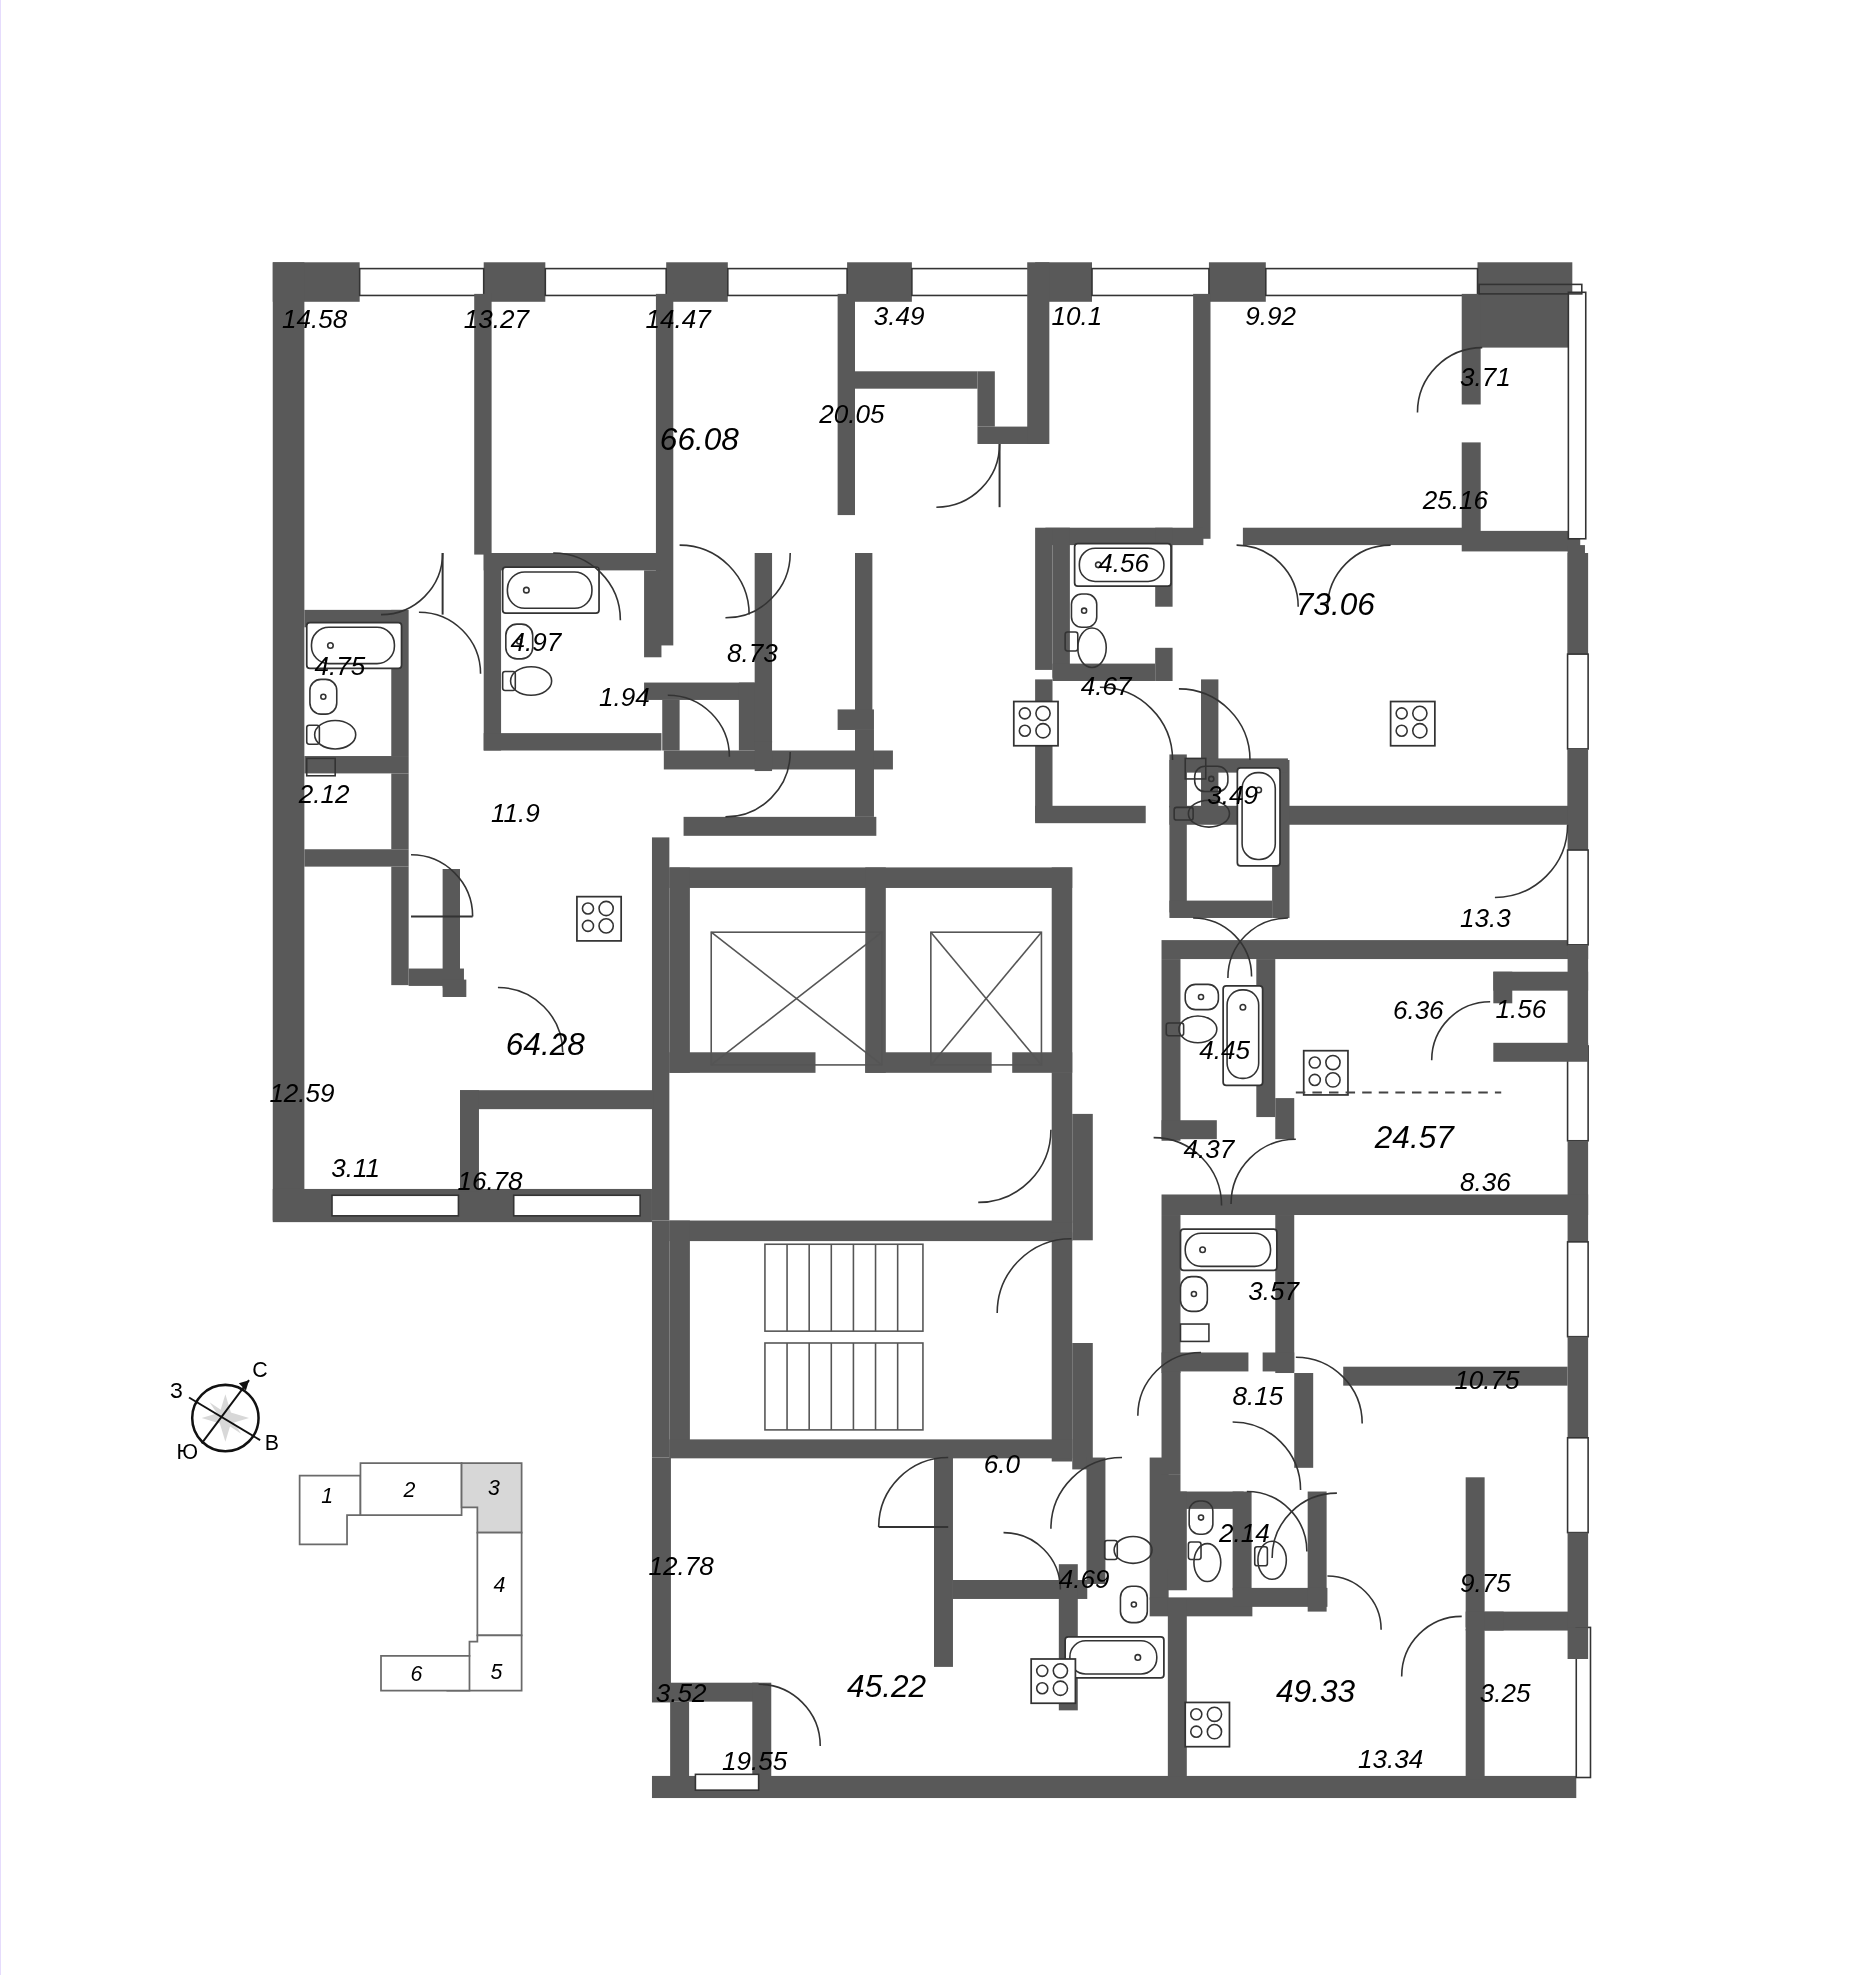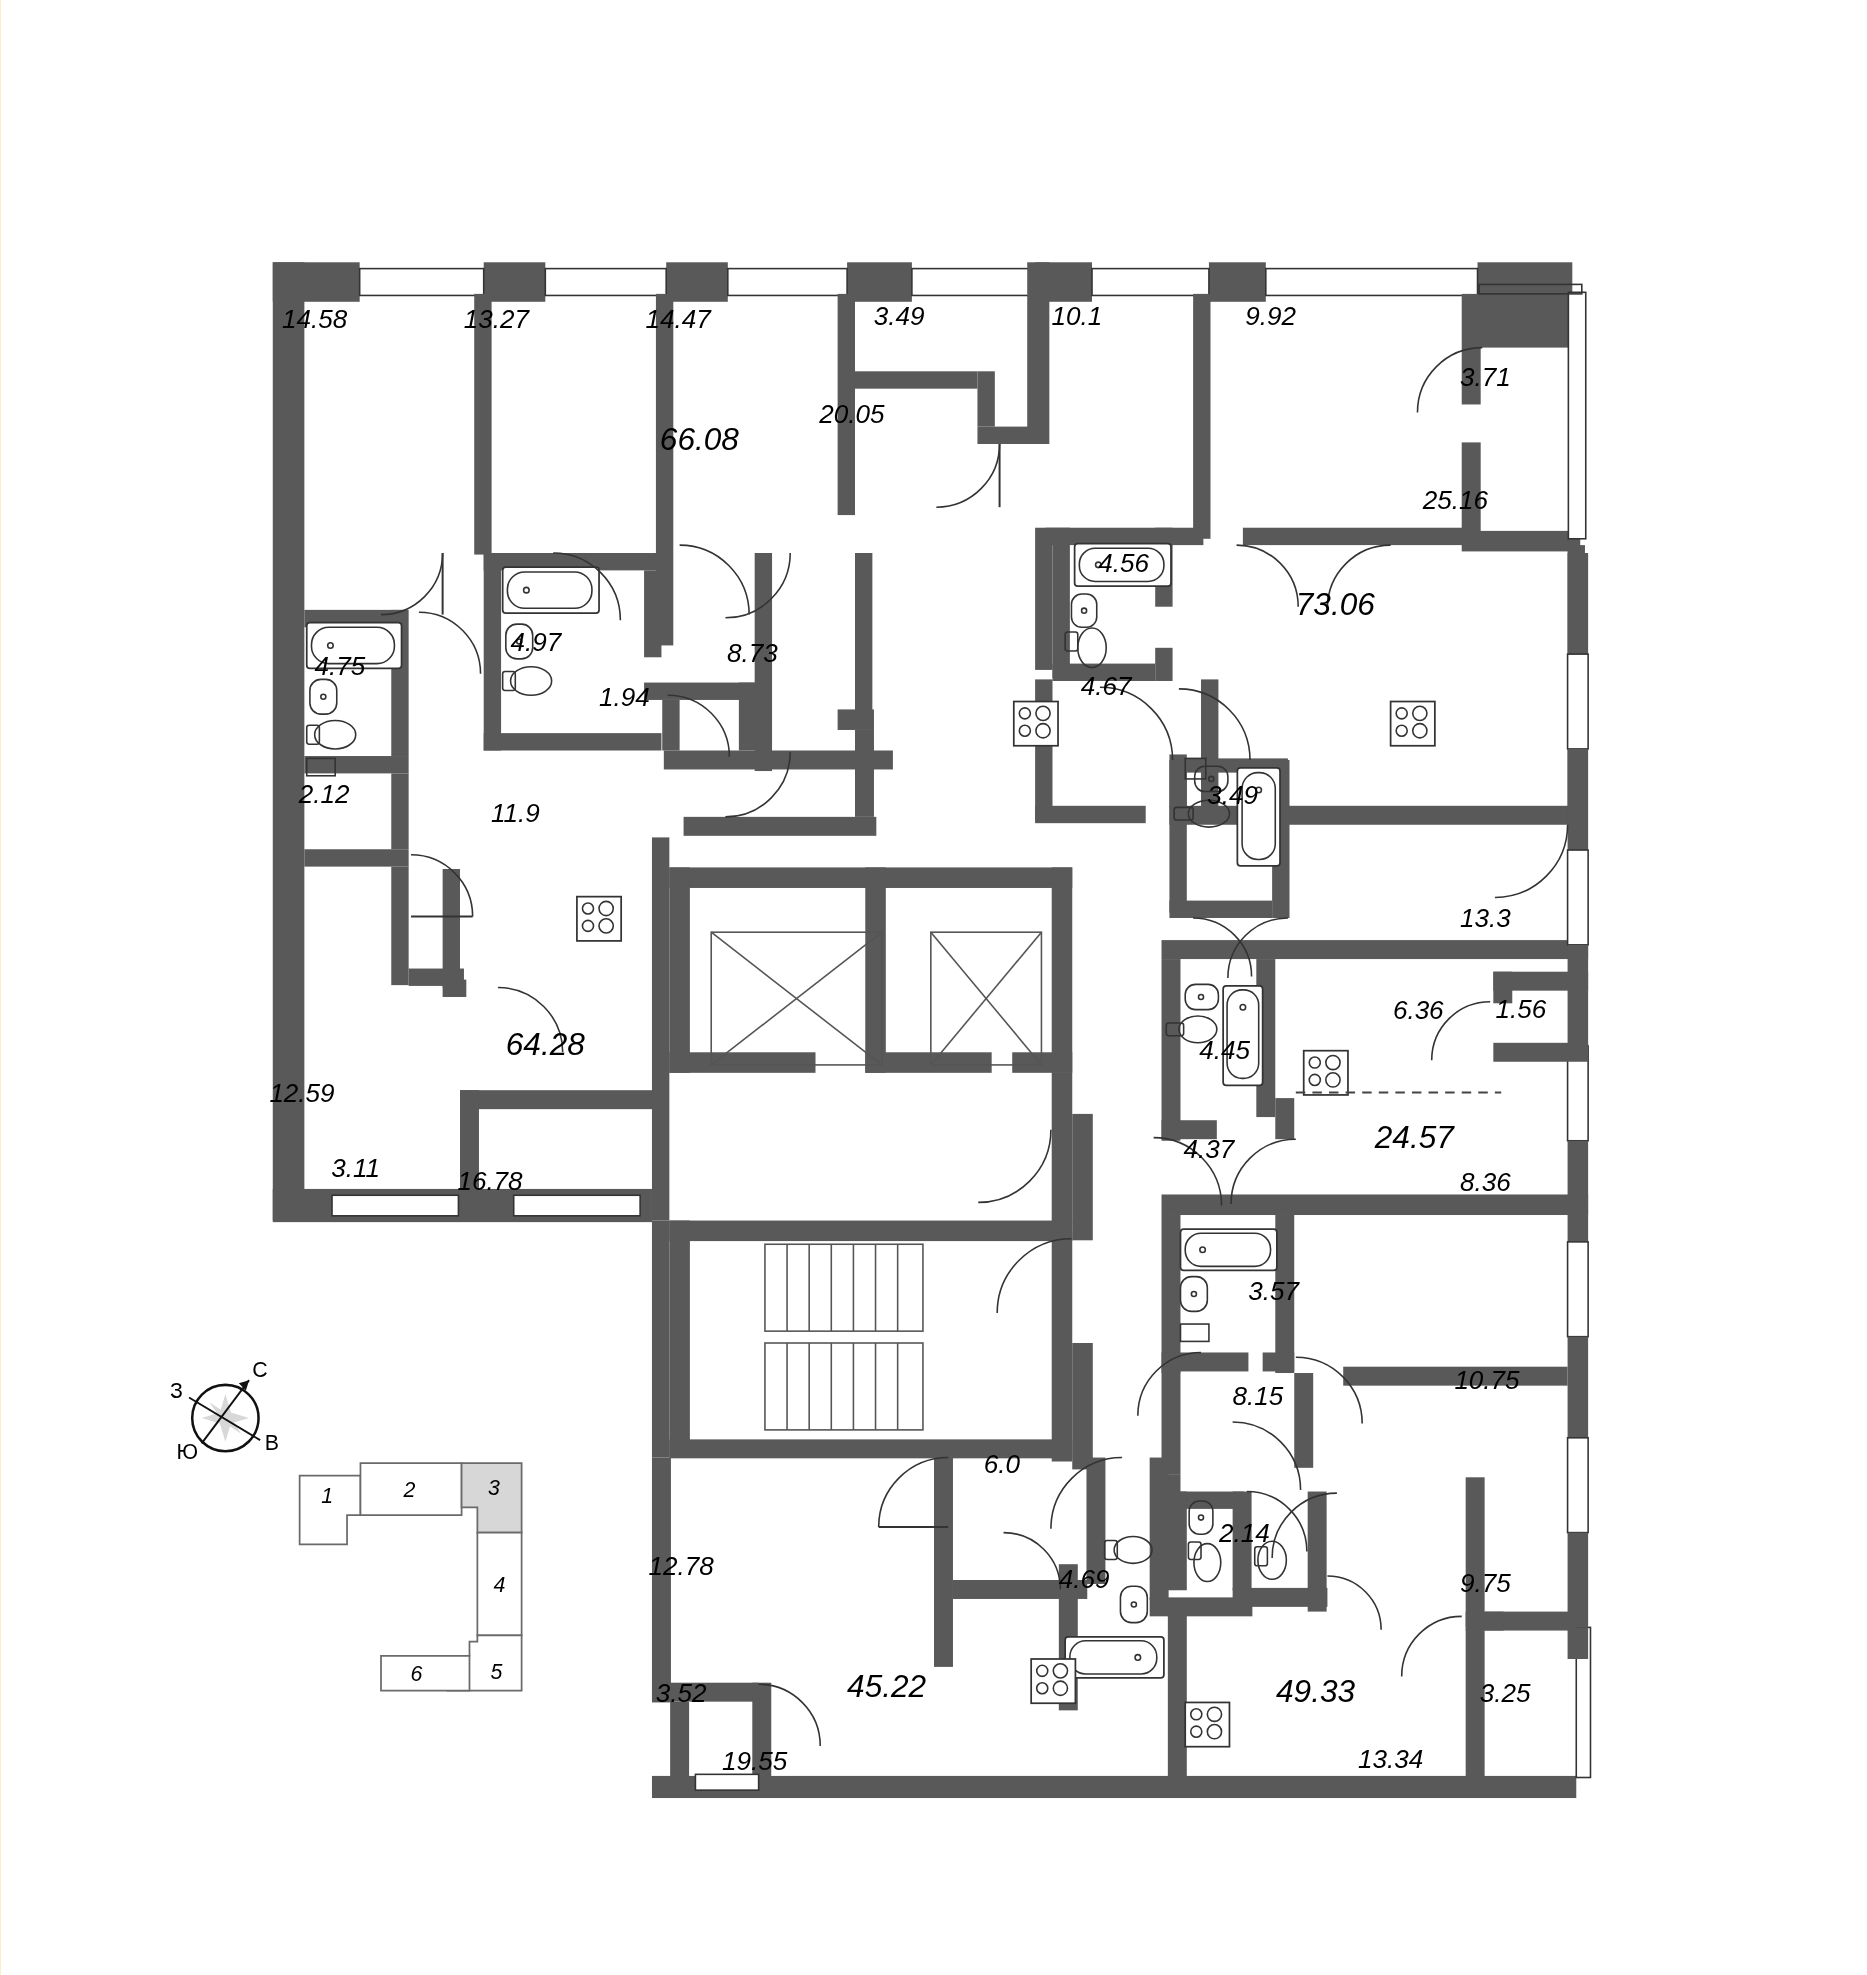--- a/index.html
+++ b/index.html
@@ -4,21 +4,21 @@
 <title>Floor Plan</title>
 <style>
   html,body{margin:0;padding:0;background:#ffffff;}
   body{
     width:1868px;height:1975px;
     font-family:"Liberation Sans","DejaVu Sans",sans-serif;
     color:#000;
     overflow:hidden;
     position:relative;
   }
-  #page{position:relative;width:1844px;height:1975px;background:#eab308;}
+  #page{position:relative;width:1844px;height:1975px;background:#8b5cf6;}
 
   .title-block{
     position:absolute;left:0;top:0;width:1868px;
     text-align:center;
   }
   .title-main{
     font-size:36px;font-style:italic;font-weight:700;
     letter-spacing:0.2px;
     margin-top:46px;
     font-family:"Liberation Sans","DejaVu Sans",sans-serif;

